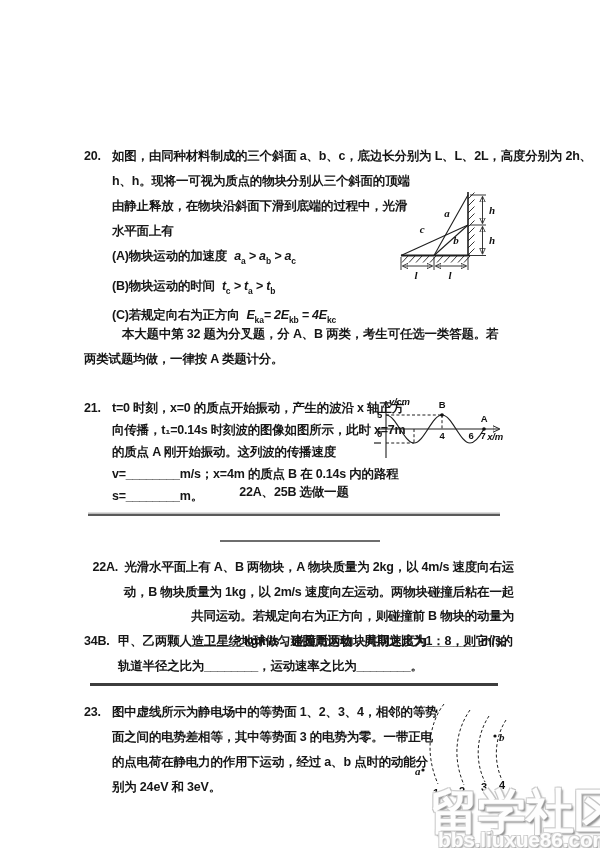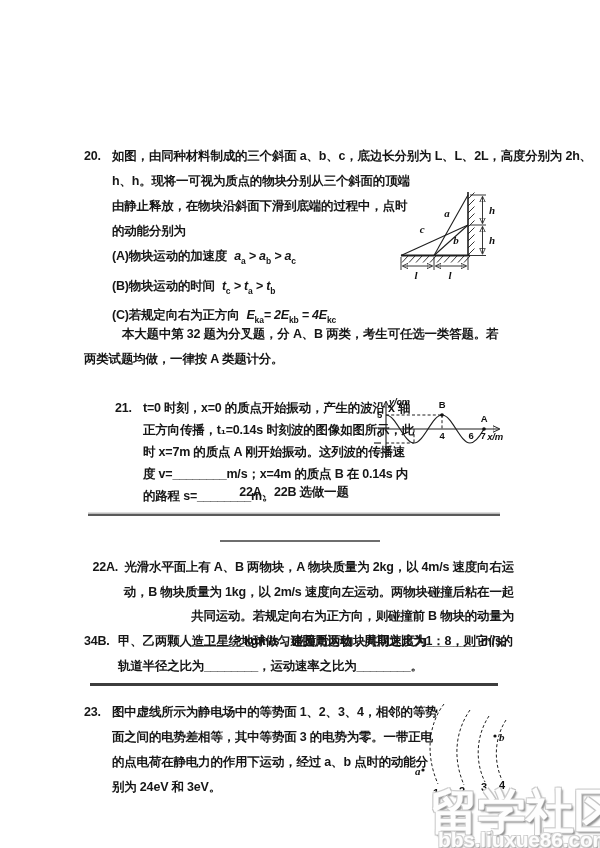--- a/index.html
+++ b/index.html
@@ -17,21 +17,21 @@
   .nowrap { white-space:nowrap; }
   .formula { font-style:italic; margin-left:7px; white-space:nowrap; }
   .formula sub { font-size:8.5px; font-style:normal; }
   .opt-row { white-space:nowrap; }
   #q20 { left:84px; top:144px; width:470px; }
   #q20 .rest { width:300px; }
   #q20-diagram { left:398px; top:186px; }
   #sec4 { left:84px; top:322px; width:424px; line-height:25px; }
   #sec4 .note { text-indent:38px; }
   #q21 { left:84px; top:397px; width:330px; }
-  #q21 .q { line-height:22px;margin-left:31px; }
+  #q21 .q { line-height:22px; }
   #q21-graph { left:372px; top:396px; }
   #selector { left:88px; top:482px; width:412px; text-align:center; line-height:20px; }
   #rule1 { left:88px; top:514px; width:412px; height:2px; background:#5a5a5a; box-shadow:0 -1.5px 0 #bcbcbc; }
   #rule2 { left:220px; top:540px; width:160px; height:2px; background:#6e6e6e; }
   #q22a { left:84px; top:555px; width:430px;text-align:right; }
   #q22a .q { line-height:24.5px; }
   #q22b { left:84px; top:629px; width:430px; }
   #rule3 { left:90px; top:683px; width:408px; height:3px; background:#3d3d3d; }
   #q23 { left:84px; top:700px; width:356px; }
   #q23-diagram { left:412px; top:692px; }
@@ -54,21 +54,21 @@
                  1px 1px 0 #b0b0b0, 1px 2px 2px #a5a5a5;
   }
 </style>
 </head>
 <body>
 
 <div id="q20" class="abs q">
   <div class="q-num">20.</div>
   <div class="q-body">
     <div class="nowrap">如图，由同种材料制成的三个斜面 a、b、c，底边长分别为 L、L、2L，高度分别为 2h、</div>
-    <div class="rest">h、h。现将一可视为质点的物块分别从三个斜面的顶端由静止释放，在物块沿斜面下滑到底端的过程中，点时的动能分别为</div>
+    <div class="rest">h、h。现将一可视为质点的物块分别从三个斜面的顶端由静止释放，在物块沿斜面下滑到底端的过程中，光滑水平面上有</div>
     <div class="options">
       <div class="opt-row">
         <span>(A)</span><span>物块运动的加速度</span><span class="formula">a<sub>a</sub> &gt; a<sub>b</sub> &gt; a<sub>c</sub></span>
       </div>
       <div class="opt-row">
         <span>(B)</span><span>物块运动的时间</span><span class="formula">t<sub>c</sub> &gt; t<sub>a</sub> &gt; t<sub>b</sub></span>
       </div>
       <div class="opt-row">
         <span>(C)</span><span>若规定向右为正方向</span><span class="formula">E<sub>ka</sub>= 2E<sub>kb</sub> = 4E<sub>kc</sub></span>
       </div>
@@ -175,21 +175,21 @@
     <text class="graph-label" x="10" y="22" text-anchor="end">5</text>
     <text class="graph-label" x="10" y="41" text-anchor="end">0</text>
     <text class="graph-label" x="70" y="43" text-anchor="middle">4</text>
     <text class="graph-label" x="99" y="43" text-anchor="middle">6</text>
     <text class="graph-label" x="111" y="43" text-anchor="middle">7</text>
     <text class="graph-label" x="70" y="12" text-anchor="middle">B</text>
     <text class="graph-label" x="112" y="26" text-anchor="middle">A</text>
   </svg>
 </div>
 
-<div id="selector" class="abs">22A、22B 选做一题</div>
+<div id="selector" class="abs">22A、25B 选做一题</div>
 <div id="rule1" class="abs"></div>
 <div id="rule2" class="abs"></div>
 
 <div id="q22a" class="abs">
   <div class="q">
     <div class="q-num wide">22A.</div>
     <div class="q-body">光滑水平面上有 A、B 两物块，A 物块质量为 2kg，以 4m/s 速度向右运动，B 物块质量为 1kg，以 2m/s 速度向左运动。两物块碰撞后粘在一起共同运动。若规定向右为正方向，则碰撞前 B 物块的动量为________kgm/s，碰撞后两物块共同速度为________m/s。</div>
   </div>
 </div>
 

